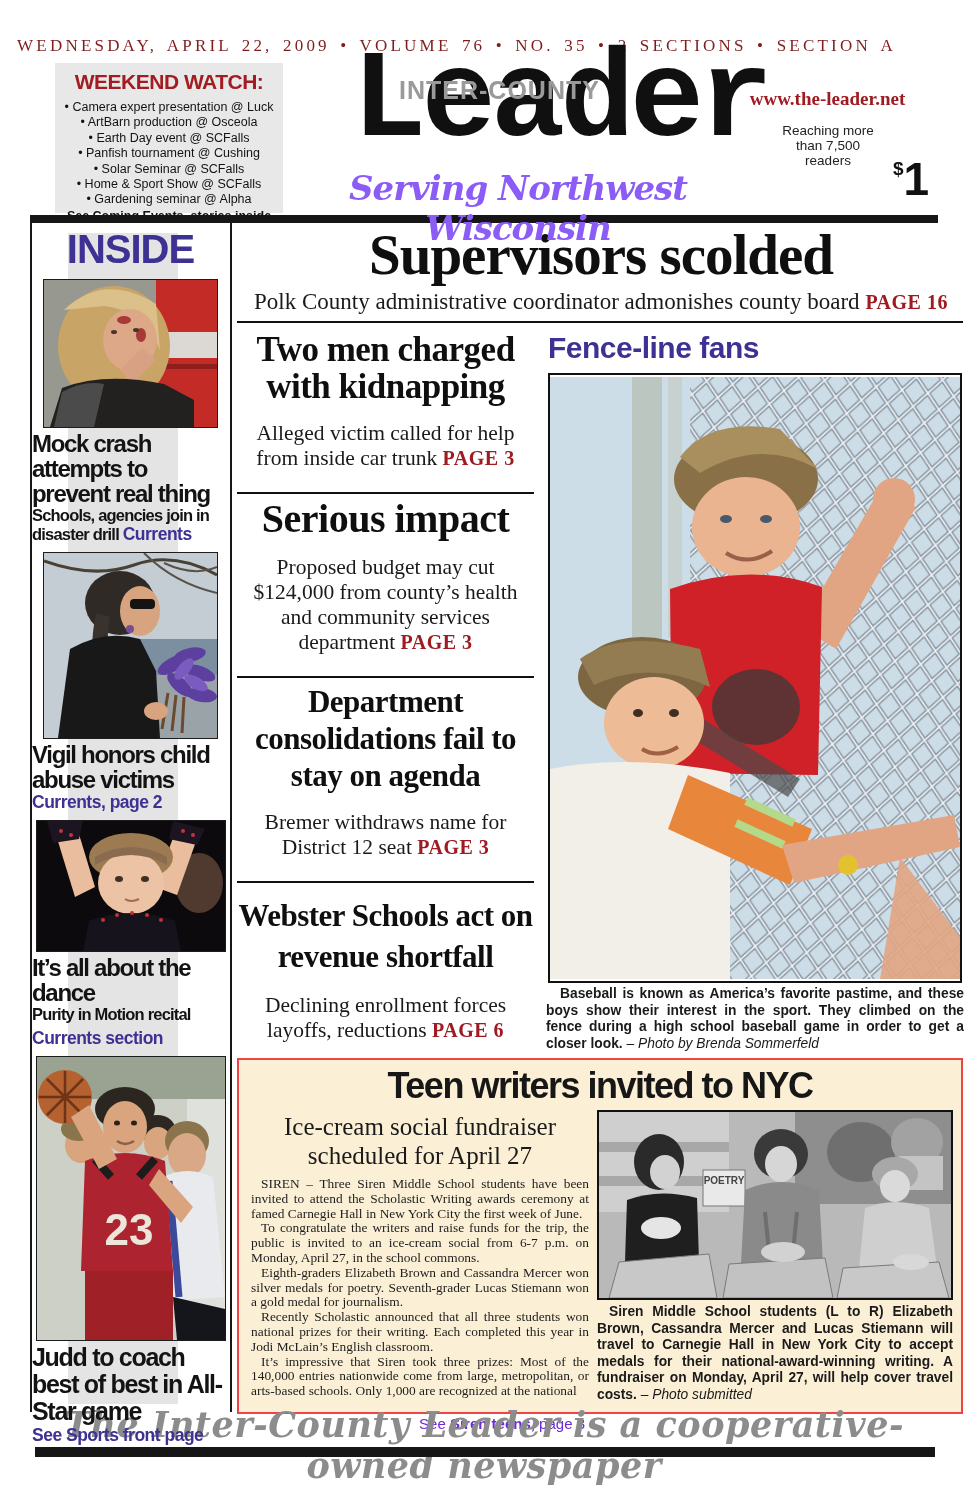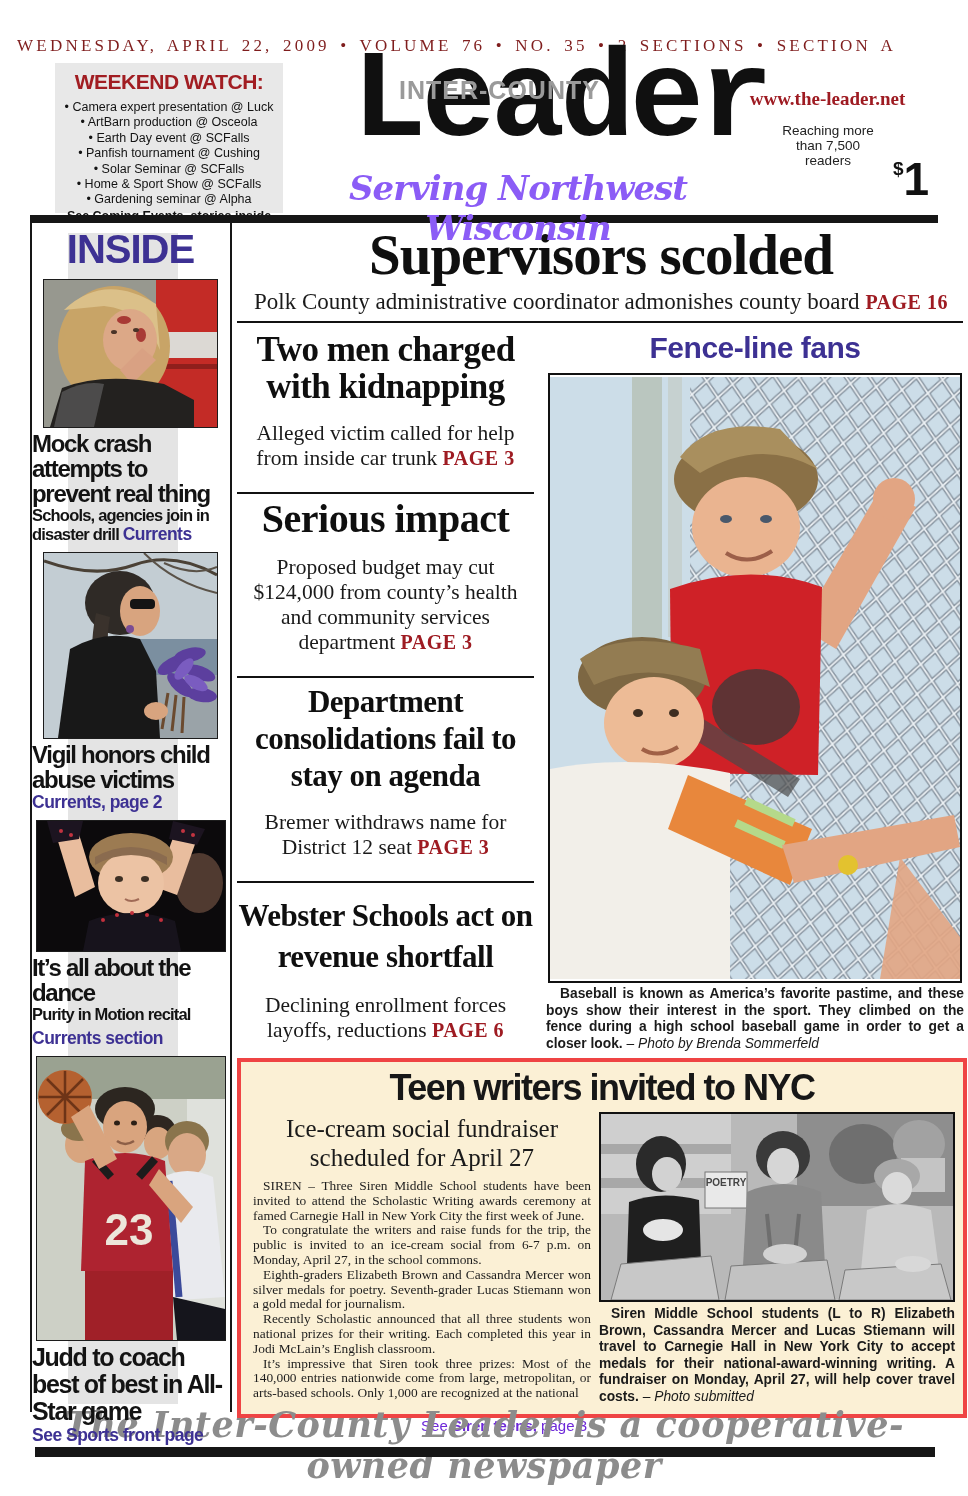--- a/index.html
+++ b/index.html
@@ -71,34 +71,34 @@
   .story:last-child{border-bottom:none;}
   .st-hl{font-weight:bold;color:#0f0f0f;letter-spacing:-0.5px;}
   .hl-1{font-size:35px;line-height:37px;}
   .hl-2{font-size:40px;line-height:40px;}
   .hl-3{font-size:31px;line-height:37px;}
   .hl-4{font-size:31px;line-height:41px;margin-top:7px;}
   .hl-5{font-size:31px;line-height:39px;padding-top:6px;}
   .st-deck{font-size:21.5px;line-height:25px;color:#1a1a1a;margin-top:16px;}
 
   
-  .photo-title{position:absolute;left:548px;top:331px;width:414px;text-align:center;
+  .photo-title{position:absolute;left:548px;top:331px;width:414px;text-align:left;
         font-family:"Liberation Sans",sans-serif;font-weight:bold;font-size:30px;
         letter-spacing:-0.5px;color:#3d3193;}
   .photo-frame{position:absolute;left:548px;top:373px;width:410px;height:606px;
         border:2px solid #111;}
   .photo-frame svg{display:block;}
   .photo-cap{position:absolute;left:546px;top:986px;width:418px;
         font-family:"Liberation Sans",sans-serif;font-weight:bold;
         font-size:13.8px;line-height:16.6px;color:#1a1a1a;text-align:justify;text-indent:14px;}
   .credit{font-weight:normal;font-style:italic;}
 
   
   .teenbox{position:absolute;left:237px;top:1058px;width:722px;height:352px;
-        background:#fbf0d5;border:4px solid #ef4444;}
+        background:#fbf0d5;border:2px solid #ef4444;}
   .teen-hl{text-align:center;margin-top:5px;font-family:"Liberation Sans",sans-serif;
         font-weight:bold;font-size:36px;letter-spacing:-1.5px;color:#171717;}
   .teen-left{position:absolute;left:12px;top:52px;width:338px;}
   .teen-sub{text-align:center;font-size:25px;line-height:29px;color:#1a1a1a;margin-bottom:7px;}
   .teen-left p{margin:0;font-size:13.4px;line-height:14.8px;text-align:justify;text-indent:10px;color:#1d1d1d;}
   .teen-cont{text-align:right;margin-top:16px;font-family:"Liberation Sans",sans-serif;font-size:15px;color:#6d28d9;padding-right:4px;}
   .teen-cont b{font-weight:bold;}
   .teen-right{position:absolute;left:358px;top:50px;width:356px;}
   .teen-photo{display:block;border:2px solid #111;}
   .teen-cap{margin-top:4px;font-family:"Liberation Sans",sans-serif;font-weight:bold;

